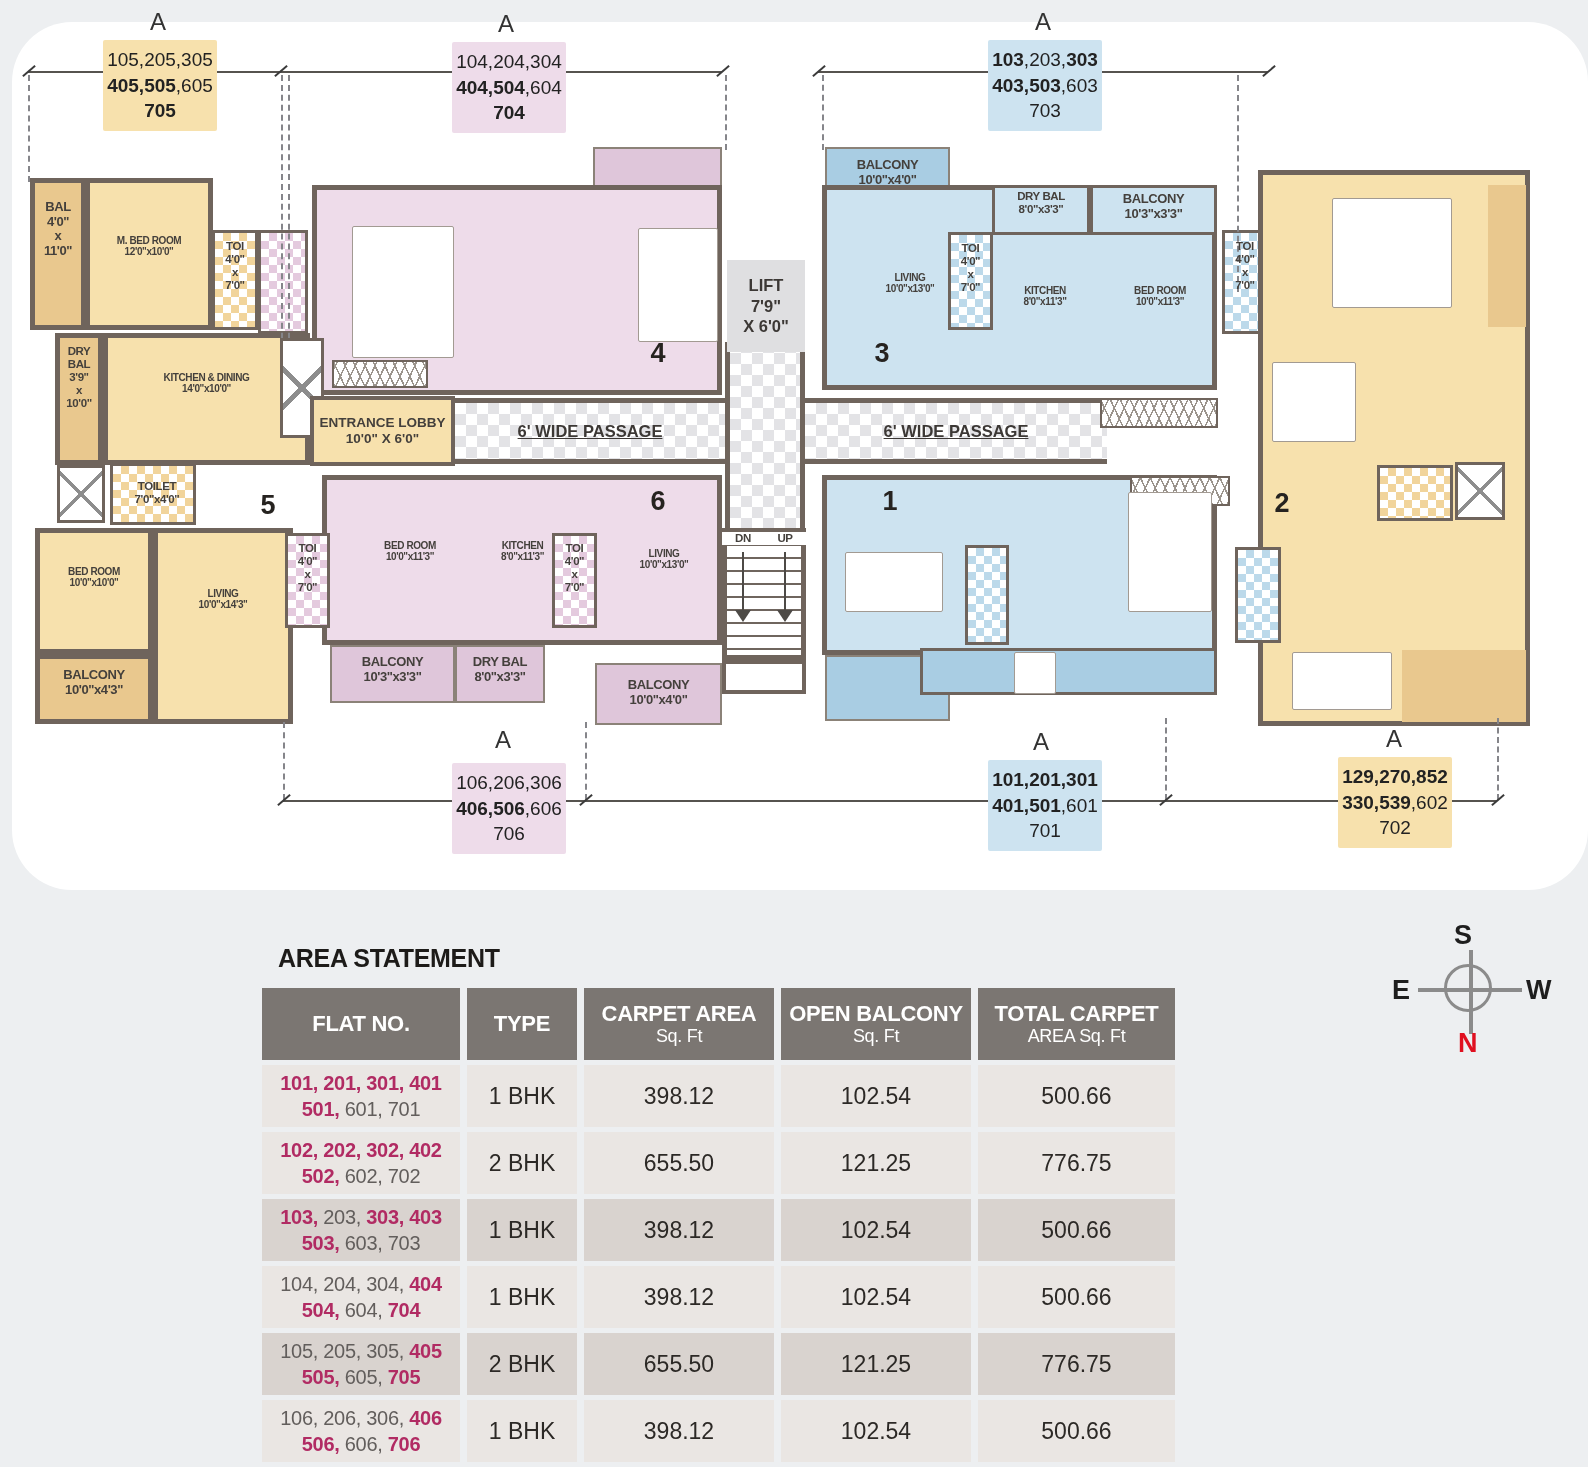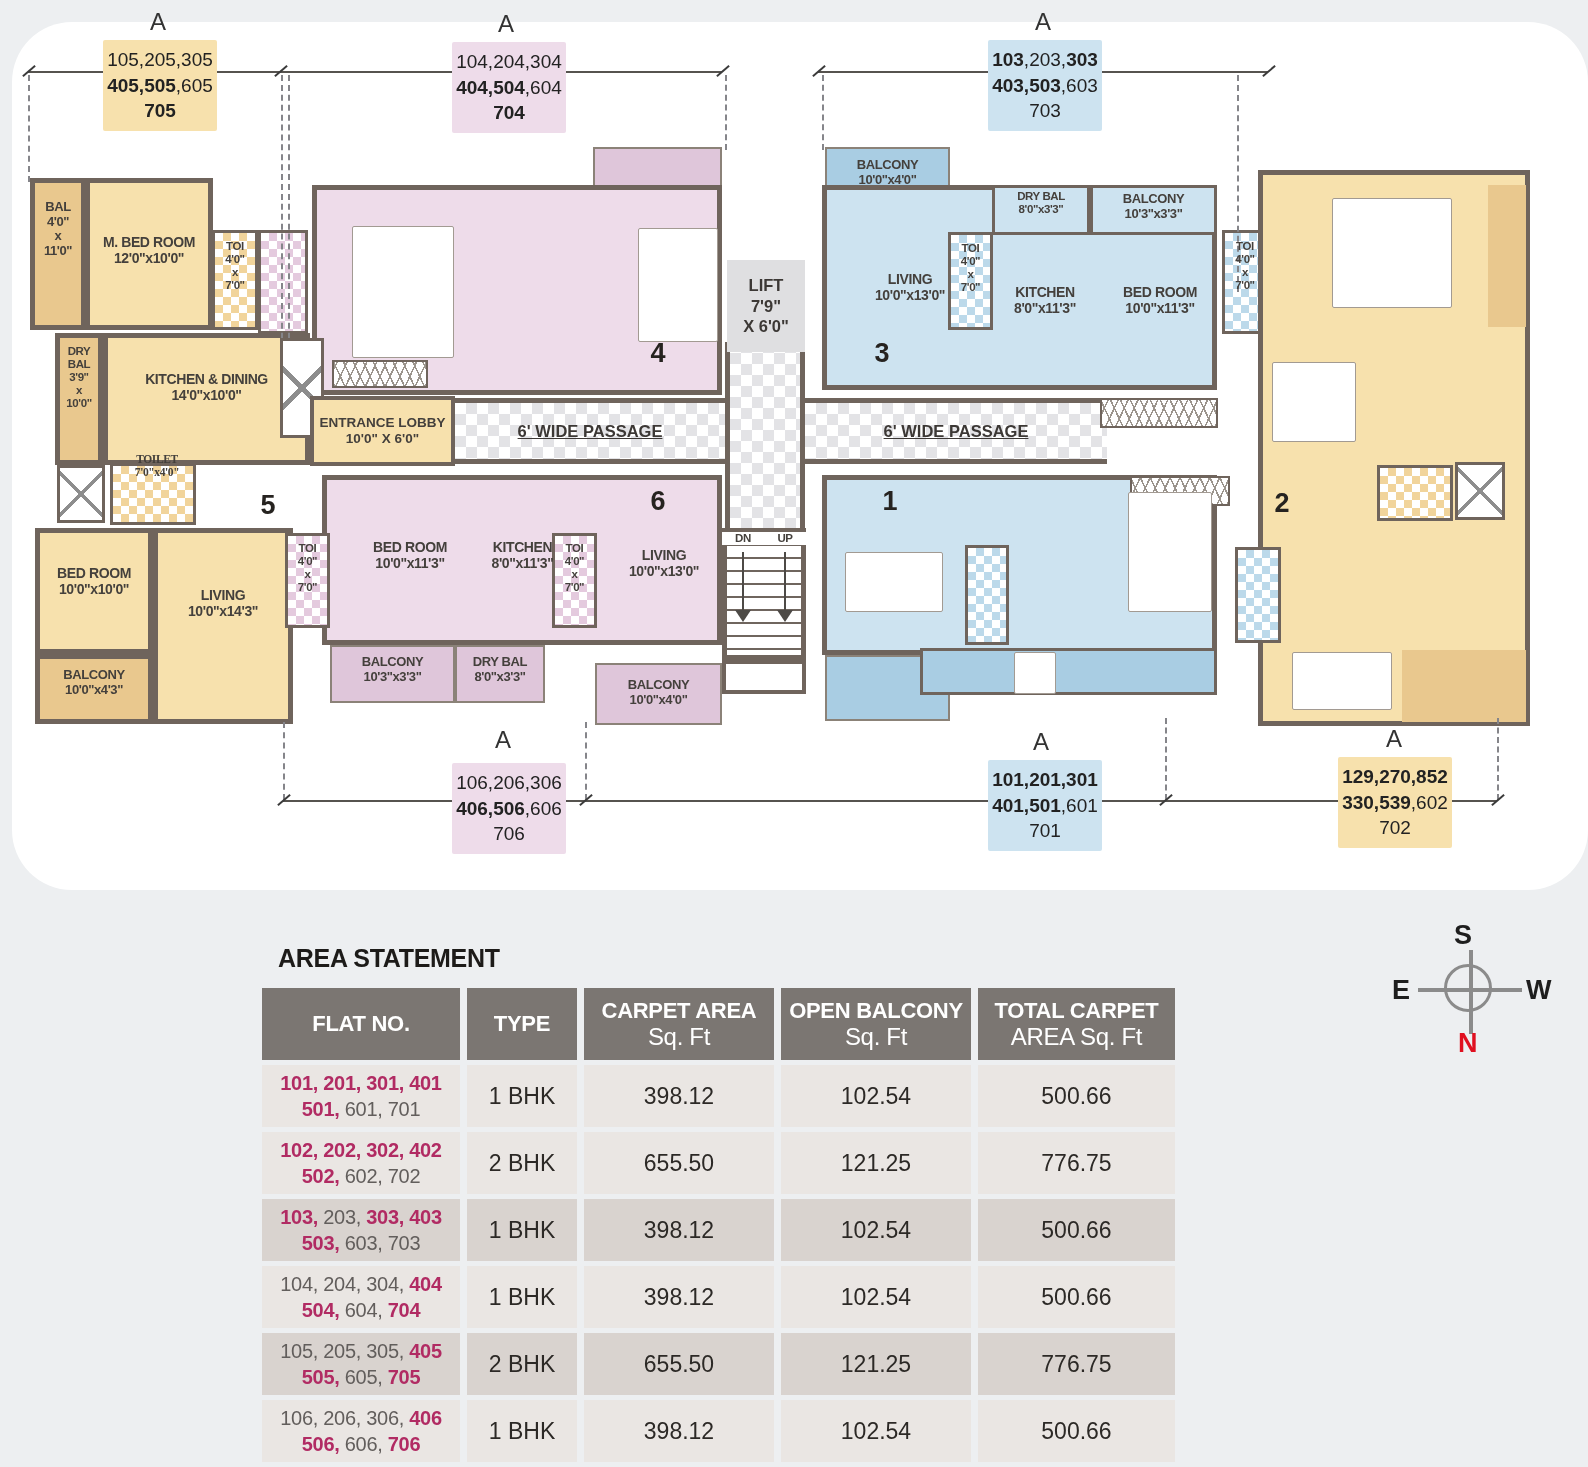--- a/index.html
+++ b/index.html
@@ -16,21 +16,21 @@
   .thick{border-width:5px;}
   .balc{border-width:2px;border-color:#8b8278;}
   .bg-y{background:var(--yel);} .bg-yd{background:var(--yeld);}
   .bg-p{background:var(--pnk);} .bg-pd{background:var(--pnkd);}
   .bg-b{background:var(--blu);} .bg-bd{background:var(--blud);}
   .ck-y{background:repeating-conic-gradient(#f1d49b 0% 25%, #ffffff 0% 50%);background-size:16px 16px;}
   .ck-p{background:repeating-conic-gradient(#e4cade 0% 25%, #ffffff 0% 50%);background-size:16px 16px;}
   .ck-b{background:repeating-conic-gradient(#bcd9ea 0% 25%, #ffffff 0% 50%);background-size:16px 16px;}
   .ck-g{background:repeating-conic-gradient(#e3e3e6 0% 25%, #ffffff 0% 50%);background-size:22px 22px;text-decoration:underline;}
   .rlabel{position:absolute;white-space:pre-line;text-align:center;color:var(--txt);
-          font-size:14px;font-weight:700;line-height:1.12;letter-spacing:-0.4px;z-index:6;}
+          font-size:10px;font-weight:700;line-height:1.12;letter-spacing:-0.4px;z-index:6;}
   .sm{font-size:11.5px;} .md{font-size:13px;}
   .fnum{position:absolute;font-size:27px;font-weight:700;color:#262320;z-index:6;text-align:center;}
   .furn{position:absolute;background:#fff;border:1.5px solid #a29a92;border-radius:2px;z-index:3;}
   .hatch{position:absolute;box-sizing:border-box;border:2px solid var(--wall);background-color:#fff;z-index:3;
          background-image:repeating-linear-gradient(65deg,#9b948c 0 1.5px,transparent 1.5px 9px),
                           repeating-linear-gradient(-65deg,#9b948c 0 1.5px,transparent 1.5px 9px);}
   .xbox{position:absolute;box-sizing:border-box;border:3px solid var(--wall);background-color:#fff;z-index:3;
         background-image:linear-gradient(45deg,transparent 47%,#8d8d8d 47% 53%,transparent 53%),
                          linear-gradient(-45deg,transparent 47%,#8d8d8d 47% 53%,transparent 53%);}
   .stairs{position:absolute;box-sizing:border-box;border:5px solid var(--wall);z-index:4;
@@ -47,21 +47,21 @@
   .flexc{display:flex;align-items:center;justify-content:center;text-align:center;white-space:pre-line;}
   .tri{position:absolute;width:0;height:0;border-left:8px solid transparent;border-right:8px solid transparent;
        border-top:12px solid #4d4a46;z-index:5;}
   .stem{position:absolute;width:2px;background:#4d4a46;z-index:5;}
   
   #tbl-title{position:absolute;left:278px;top:944px;font-size:25px;font-weight:800;color:#1d1b19;letter-spacing:-0.3px;}
   #tbl{position:absolute;left:262px;top:988px;display:grid;
        grid-template-columns:198px 110px 190px 190px 197px;gap:5px 7px;}
   .th{background:#7b7672;color:#fff;text-align:center;display:flex;flex-direction:column;
       justify-content:center;height:72px;font-weight:700;font-size:22px;line-height:1.15;letter-spacing:-0.3px;}
-  .th .sub{font-weight:400;font-size:24px;}
+  .th .sub{font-weight:400;font-size:18px;}
   .td{height:62px;display:flex;align-items:center;justify-content:center;font-size:23px;color:#2c2926;}
   .s0{background:#eae6e3;} .s1{background:#d9d3cf;}
   .flatcell{flex-direction:column;font-size:20px;line-height:1.3;letter-spacing:-0.3px;}
   .hlseg{color:#b12b63;font-weight:700;}
   .gseg{color:#625e5c;font-weight:400;}
   
   #compass{position:absolute;left:1398px;top:922px;width:150px;height:150px;z-index:5;}
   .cl{position:absolute;font-size:27px;font-weight:700;color:#1e1e1e;}
   .cline{position:absolute;background:#8b8b8b;}
   .ccirc{position:absolute;left:46px;top:42px;width:48px;height:48px;border:3px solid #8b8b8b;border-radius:50%;box-sizing:border-box;}
@@ -155,21 +155,21 @@
 4'0"
 x
 7'0"</div>
   <div class="rlabel sm" style="left:55px;top:345px;width:48px;">DRY
 BAL
 3'9"
 x
 10'0"</div>
   <div class="rlabel" style="left:103px;top:372px;width:207px;">KITCHEN &amp; DINING
 14'0"x10'0"</div>
-  <div class="rlabel sm" style="left:110px;top:453px;width:94px;font-family:Liberation Serif, serif;">TOILET
+  <div class="rlabel sm" style="left:110px;top:480px;width:94px;">TOILET
 7'0"x4'0"</div>
   <div class="rlabel" style="left:35px;top:566px;width:118px;">BED ROOM
 10'0"x10'0"</div>
   <div class="rlabel" style="left:153px;top:588px;width:140px;">LIVING
 10'0"x14'3"</div>
   <div class="rlabel md" style="left:35px;top:668px;width:118px;">BALCONY
 10'0"x4'3"</div>
   <div class="fnum" style="left:248px;top:490px;width:40px;">5</div>
 
   <div class="room balc bg-pd" style="left:593px;top:147px;width:129px;height:58px;"></div>

